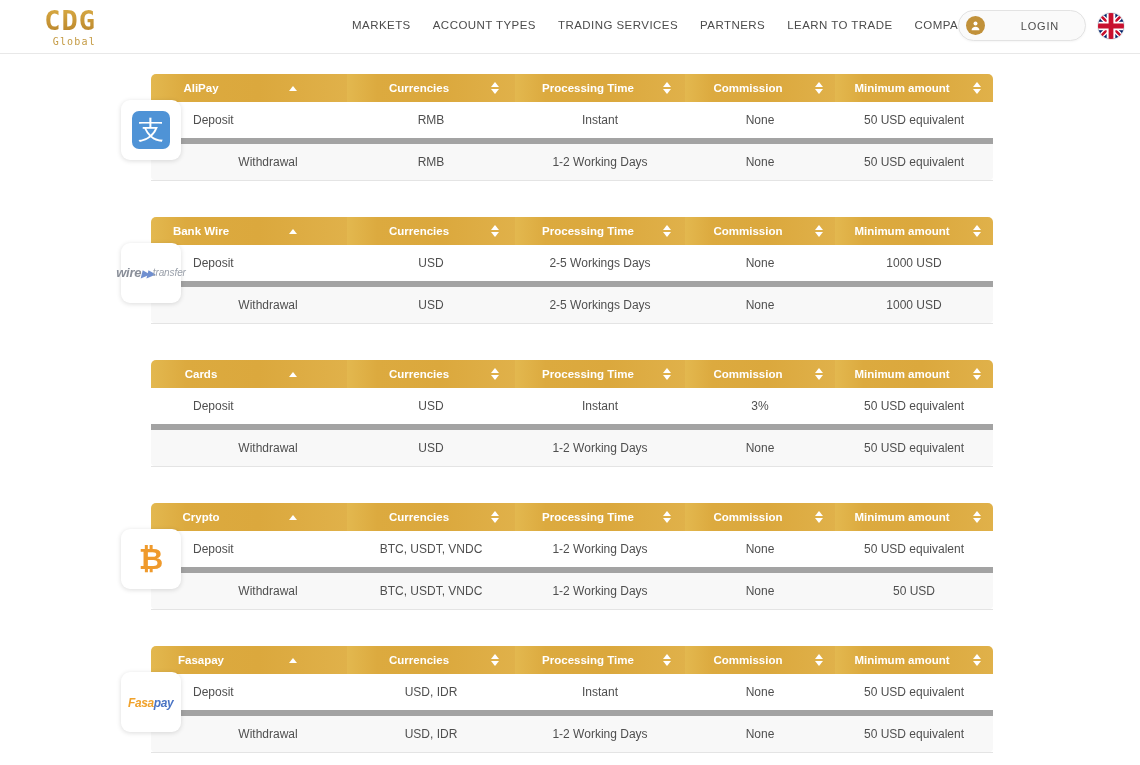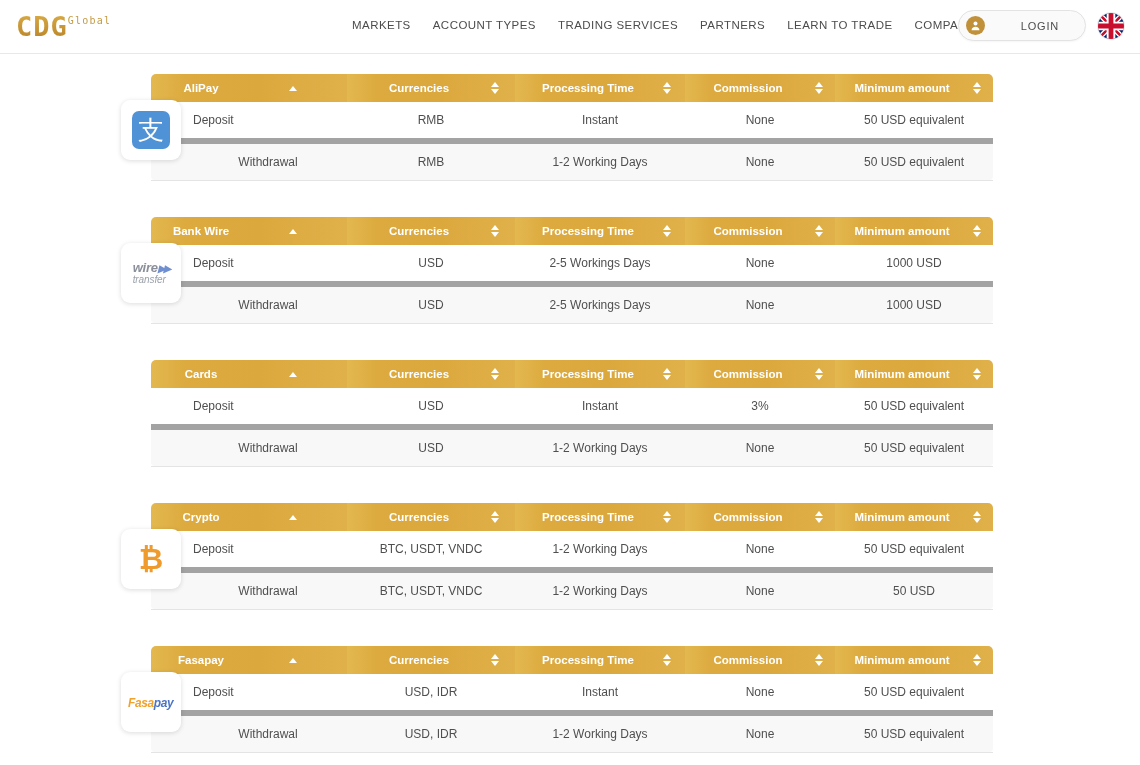--- a/index.html
+++ b/index.html
@@ -19,22 +19,22 @@
     background: #ffffff;
     display: flex;
     align-items: center;
     border-bottom: 1px solid #e8e8e8;
     position: relative;
   }
   .logo-block {
     margin-left: 16px;
     width: 80px;
     display: flex;
-    flex-direction: row;
-    align-items: flex-start;
+    flex-direction: column;
+    align-items: flex-end;
     line-height: 1;
     user-select: none;
   }
   .logo-mark {
     font-family: "DejaVu Sans Mono", monospace;
     font-size: 27px;
     font-weight: 700;
     letter-spacing: 1px;
     color: #c9972e;
     background: linear-gradient(180deg, #d9ab44 0%, #b9842a 100%);
@@ -220,21 +220,21 @@
     width: 38px; height: 38px;
     background: #4f93d6;
     border-radius: 7px;
     display: flex; align-items: center; justify-content: center;
     color: #ffffff;
     font-size: 26px;
     font-family: "DejaVu Sans", sans-serif;
     line-height: 1;
   }
   .ico-wire {
-    display: flex; flex-direction: column; align-items: flex-start;
+    display: flex; flex-direction: row; align-items: center;
     line-height: 1.05;
   }
   .ico-wire .w1 {
     font-size: 13px; font-style: italic; font-weight: bold;
     color: #8a8f99; letter-spacing: -0.2px;
   }
   .ico-wire .w2 {
     font-size: 10px; font-style: italic;
     color: #9aa0aa; letter-spacing: -0.1px;
   }

